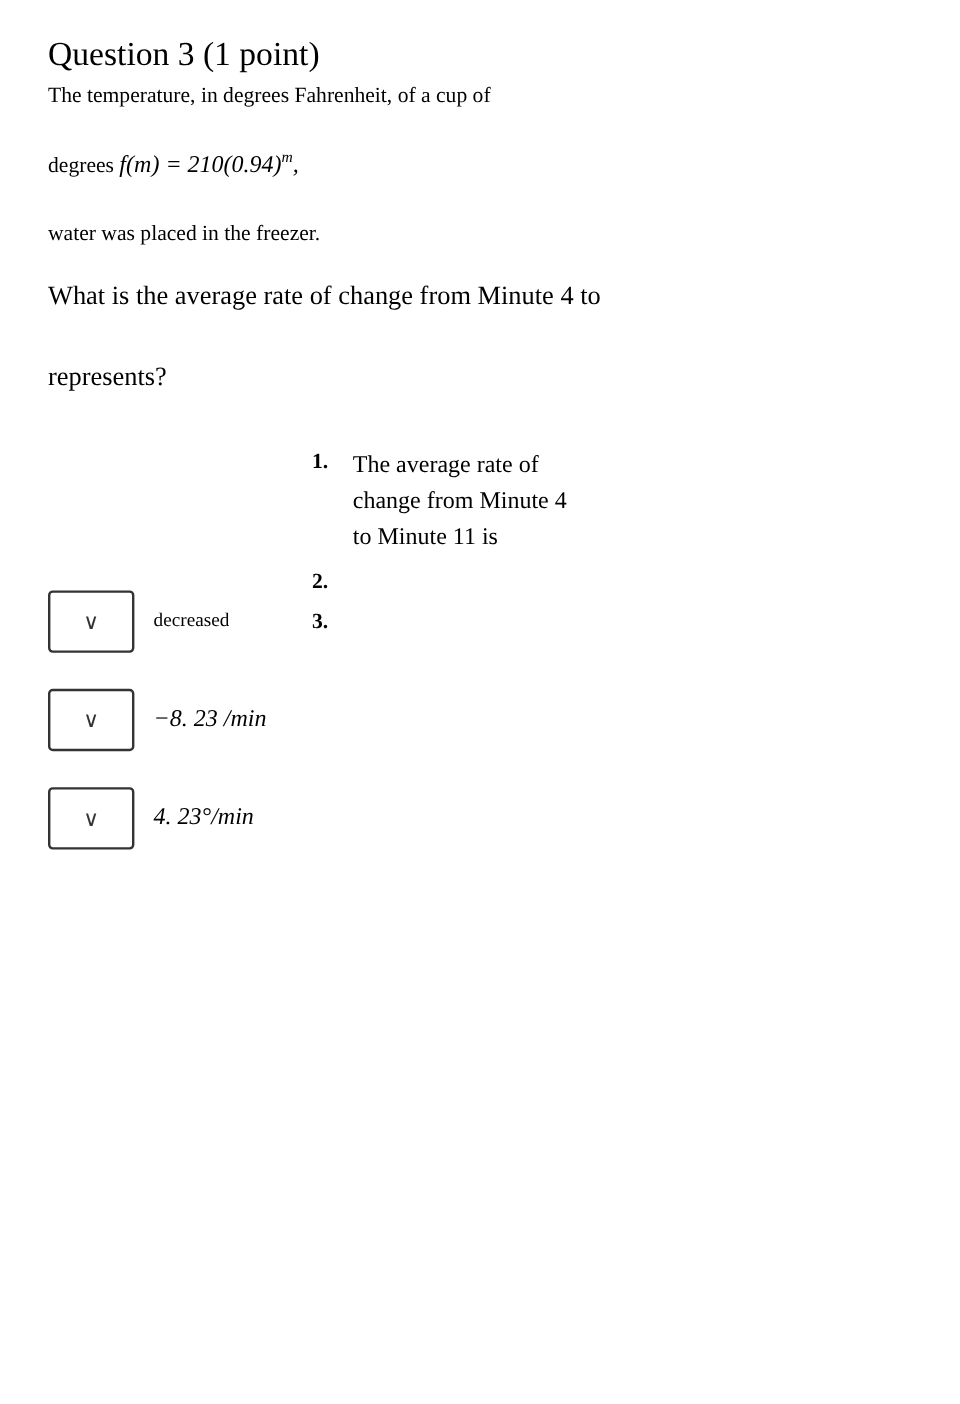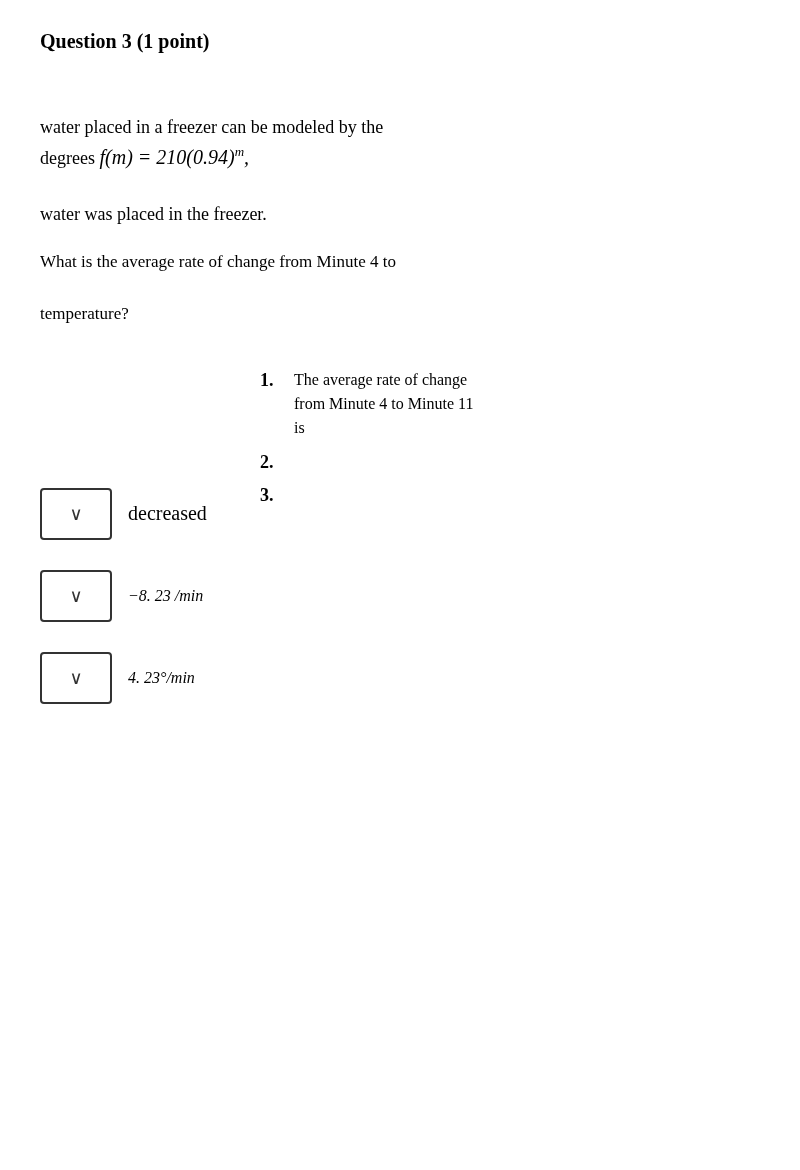--- a/index.html
+++ b/index.html
@@ -12,38 +12,38 @@
       font-family: Georgia, 'Times New Roman', serif;
       font-size: 18px;
       background: #ffffff;
       color: #000000;
       width: 800px;
       min-height: 1170px;
       padding: 30px 40px;
     }
 
     .question-header {
-      font-weight: bold;
-      font-size: 20px;
-      margin-bottom: 33px;
+      font-weight: normal;
+      font-size: 28px;
+      margin-bottom: 4px;
     }
 
     .question-body {
       font-size: 18px;
       line-height: 1.55;
       margin-bottom: 20px;
     }
 
     .math-formula {
       font-size: 20px;
       display: inline;
     }
 
     .question-prompt {
-      font-size: 17px;
+      font-size: 22px;
       line-height: 1.55;
       margin-bottom: 40px;
     }
 
     .answer-section {
       display: flex;
       flex-direction: row;
       align-items: flex-start;
       gap: 20px;
       margin-top: 20px;
@@ -75,26 +75,26 @@
       cursor: pointer;
       background: #fff;
     }
 
     .dropdown-arrow {
       font-size: 18px;
       color: #333;
     }
 
     .dropdown-label {
-      font-size: 16px;
+      font-size: 20px;
       font-style: italic;
     }
 
     .dropdown-label-normal {
-      font-size: 20px;
+      font-size: 16px;
       font-style: normal;
     }
 
     .numbered-list {
       display: flex;
       flex-direction: column;
       gap: 0px;
       min-width: 200px;
       margin-top: 0;
     }
@@ -108,52 +108,52 @@
     }
 
     .item-number {
       font-size: 18px;
       font-weight: bold;
       min-width: 24px;
       padding-top: 2px;
     }
 
     .item-text {
-      font-size: 16px;
+      font-size: 20px;
       line-height: 1.5;
       max-width: 190px;
     }
 
     sup {
       font-size: 13px;
       vertical-align: super;
     }
 
     .italic-math {
       font-style: italic;
     }
   </style>
 </head>
 <body>
 
 <div class="question-header">Question 3 (1 point)</div>
 
 <div class="question-body">
+  <span>The temperature, in degrees Fahrenheit, of a cup of</span><br>
   <br>
-  <span>water placed in a freezer can be modeled by the</span><br>
   <span>degrees</span>
   <span class="math-formula italic-math"> <em>f</em>(<em>m</em>) = 210(0.94)<sup><em>m</em></sup>,</span><br>
   <br>
   <span>water was placed in the freezer.</span>
 </div>
 
 <div class="question-prompt">
   <span>What is the average rate of change from Minute 4 to</span><br>
   <br>
-  <span>temperature?</span>
+  <span>represents?</span>
 </div>
 
 <div class="answer-section">
   <div class="dropdowns-column">
 
     <div class="dropdown-row">
       <div class="dropdown-box">
         <span class="dropdown-arrow">∨</span>
       </div>
       <span class="dropdown-label-normal">decreased</span>

